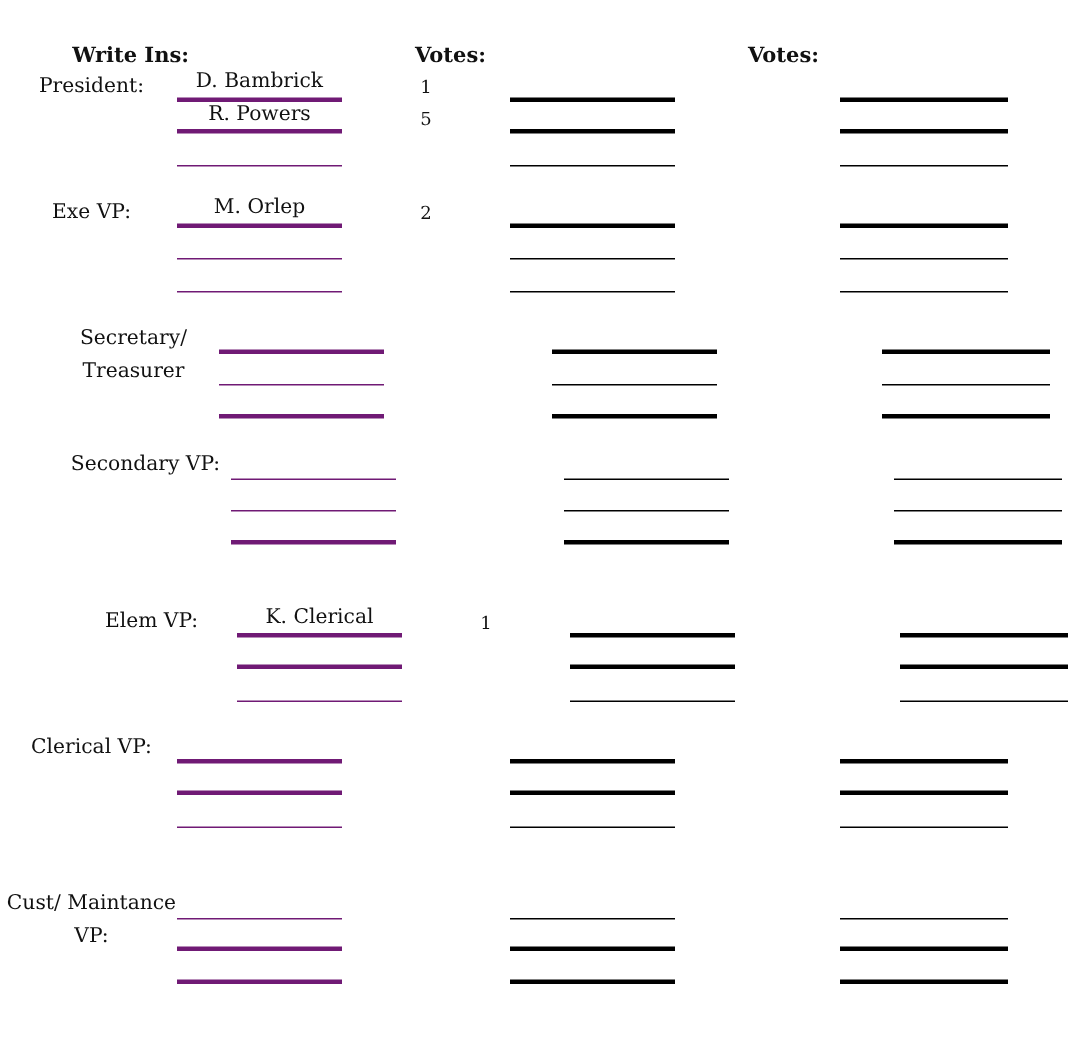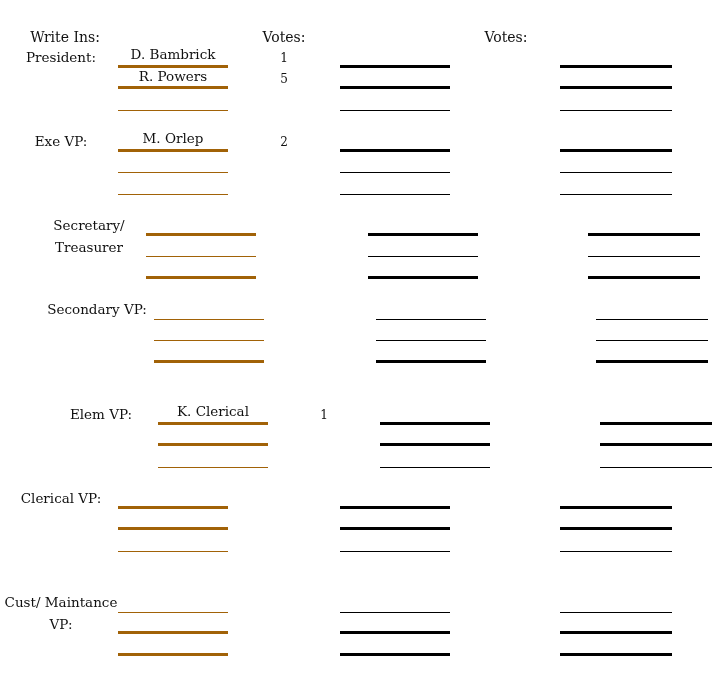--- a/index.html
+++ b/index.html
@@ -12,23 +12,23 @@
     width: 716px;
     height: 693px;
     background: #ffffff;
     font-family: "DejaVu Serif", "Liberation Serif", serif;
     color: #111111;
     overflow: hidden;
   }
   .hdr {
     position: absolute;
     top: 29px;
-    font-weight: normal;
+    font-weight: bold;
     font-size: 14px;
-    text-align: center;
+    text-align: right;
     white-space: nowrap;
   }
   .hdr-writeins { left: 4px;   width: 122px; }
   .hdr-votes1   { left: 244px; width: 80px; }
   .hdr-votes2   { left: 466px; width: 80px; }
 
   .section { position: absolute; left: 0; width: 716px; }
   .sec0 { top: 46px; }
   .sec1 { top: 130px; }
   .sec2 { top: 214px; margin-left: 28px; }
@@ -45,21 +45,21 @@
     bottom: 3px;
     text-align: center;
     font-size: 13.5px;
     line-height: 1;
     white-space: nowrap;
   }
   .nameline {
     left: 118px; width: 110px;
     height: 21.5px;
     display: flex; align-items: flex-end; justify-content: center;
-    border-bottom: 3px solid #a16207;
+    border-bottom: 3px solid #701a75;
     box-sizing: border-box;
   }
   .name {
     font-size: 13.5px;
     line-height: 1;
     padding-bottom: 3px;
     white-space: nowrap;
   }
   .votes {
     left: 264px; width: 40px;

